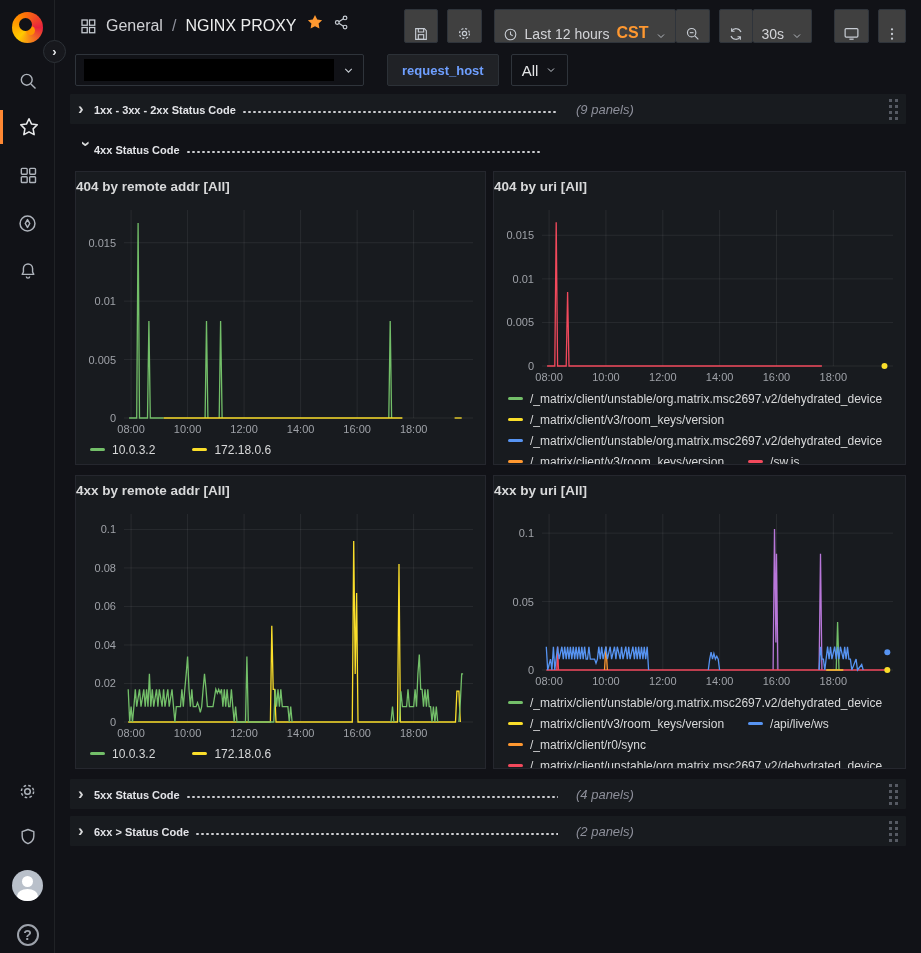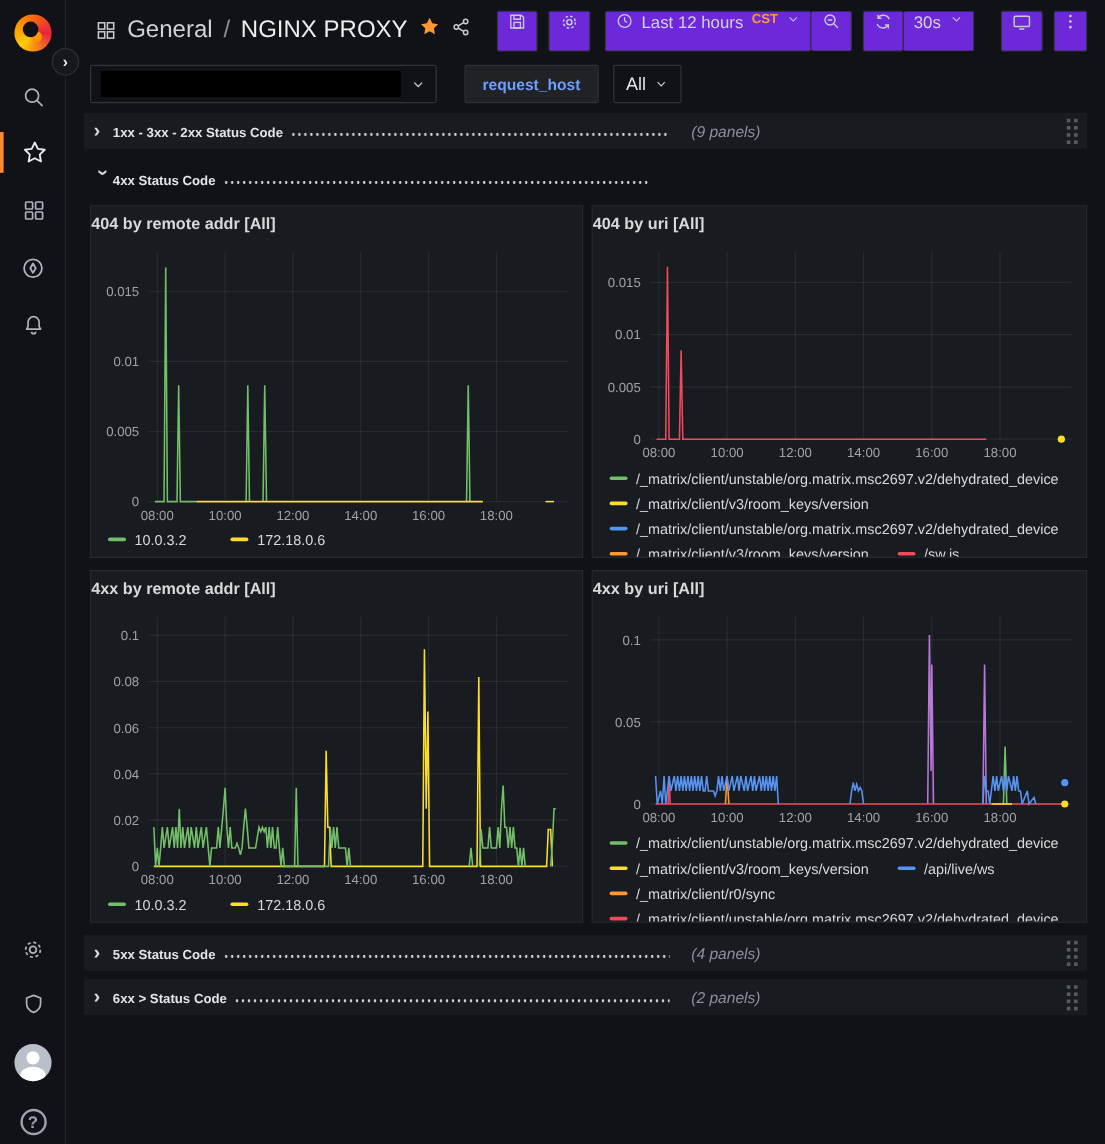--- a/index.html
+++ b/index.html
@@ -24,35 +24,35 @@
   .avatar { width:31px; height:31px; border-radius:50%; background:#b9c0ca; position:relative; overflow:hidden; }
   .avatar::before { content:""; position:absolute; left:10px; top:6px; width:11px; height:11px; border-radius:50%; background:#fff; }
   .avatar::after { content:""; position:absolute; left:5px; top:19px; width:21px; height:14px; border-radius:50%; background:#fff; }
   .help-circle { width:22px; height:22px; border-radius:50%; border:2px solid #9da2ab;
     display:flex; align-items:center; justify-content:center; font-size:14px; font-weight:bold; color:#9da2ab; }
 
   
   .main { position:absolute; left:55px; top:0; right:0; bottom:0; }
 
   .header { position:absolute; top:0; left:0; right:0; height:52px; }
-  .crumbs { position:absolute; left:24px; top:13px; display:flex; align-items:center; gap:9px; font-size:20px; }
+  .crumbs { position:absolute; left:24px; top:13px; display:flex; align-items:flex-end; gap:9px; font-size:16px; }
   .crumbs svg { stroke:#c7ccd3; fill:none; stroke-width:1.7; }
   .crumb-sec { color:#d0d1d5; cursor:pointer; }
   .crumb-sep { color:#8d8f9a; }
   .crumb-title { color:#eceded; cursor:pointer; }
   .star-fav svg { fill:#ff9830; stroke:none; }
 
   .toolbar { position:absolute; right:15px; top:9px; display:flex; align-items:center; gap:9px; }
-  .tbtn { height:34px; min-width:34px; background:#6d28d9; border:1px solid #2f343b; border-radius:2px;
-    display:flex; align-items:flex-start; justify-content:center; gap:7px; padding:0 8px;
+  .tbtn { height:34px; min-width:34px; background:#404040; border:1px solid #2f343b; border-radius:2px;
+    display:flex; align-items:flex-end; justify-content:center; gap:7px; padding:0 8px;
     color:#d3d4d8; font-size:14px; cursor:pointer; }
   .tbtn svg { stroke:#c7ccd3; fill:none; stroke-width:1.7; }
   .tgroup { display:flex; }
   .tgroup .tbtn:not(:first-child) { border-left:none; }
-  .tz { color:#ff9830; font-size:11px; font-weight:700; }
+  .tz { color:#ff9830; font-size:16px; font-weight:700; }
   .chev { stroke:#c7ccd3; }
   .gap-l { margin-left:13px; }
 
   
   .vars { position:absolute; left:20px; top:54px; display:flex; align-items:center; gap:10px; }
   .vlabel { height:32px; padding:0 14px; background:#202226; border:1px solid #2c3137; border-radius:2px;
     display:flex; align-items:center; color:#6e9fff; font-size:13px; font-weight:600; cursor:pointer; }
   .vselect { width:289px; height:32px; background:#111217; border:1px solid #2f343b; border-radius:2px;
     display:flex; align-items:center; padding:0 8px; cursor:pointer; }
   .vredact { flex:1; height:22px; background:#000; }

